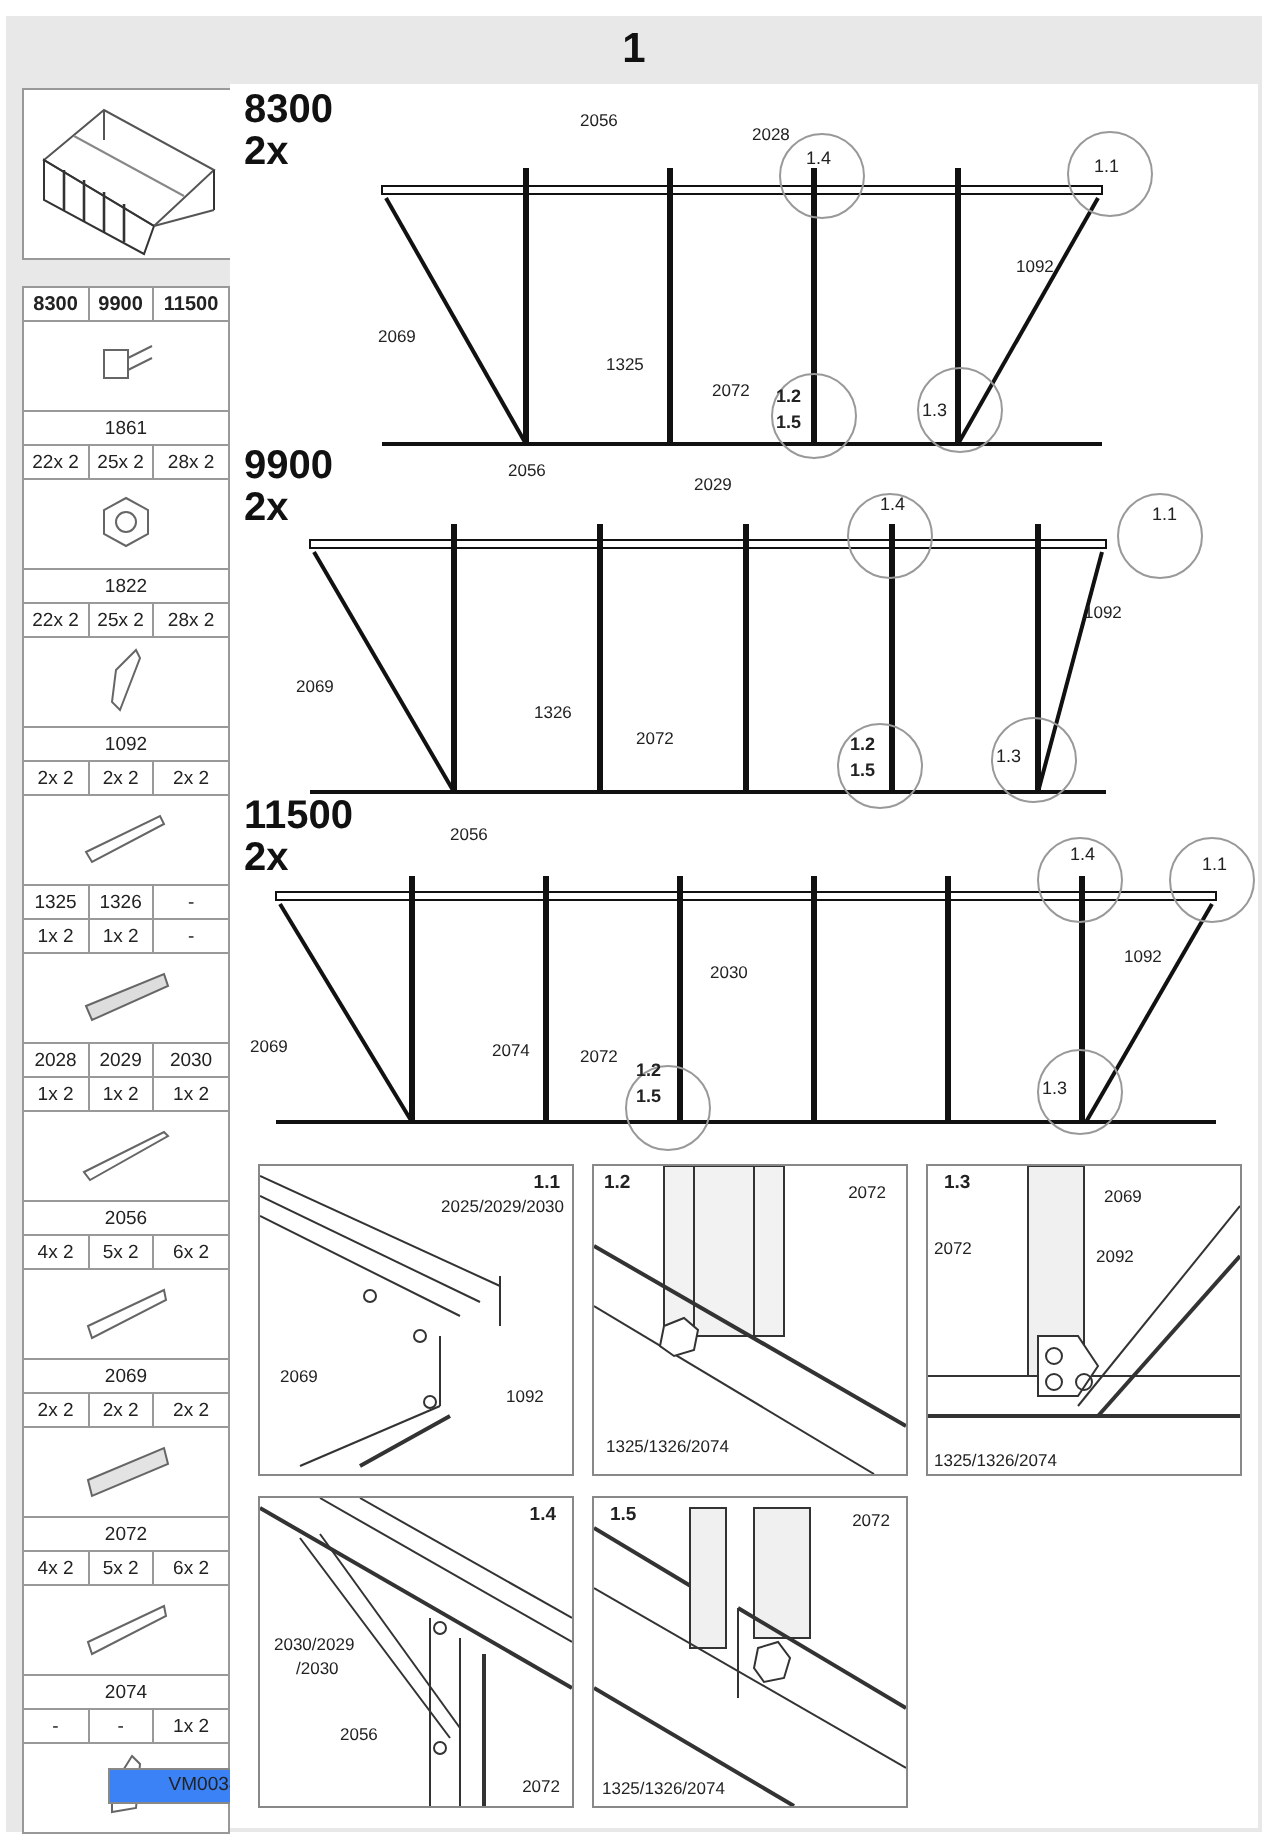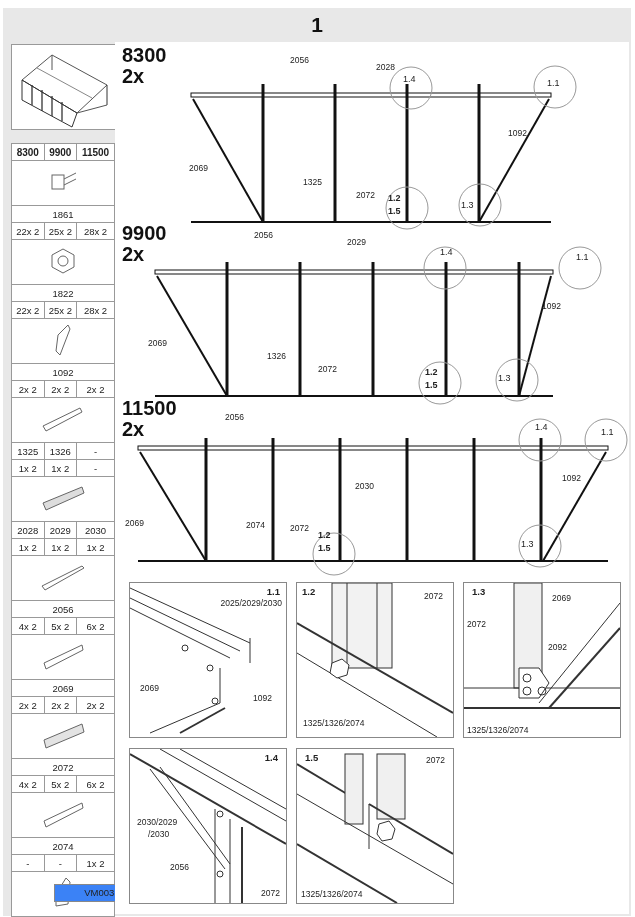--- a/index.html
+++ b/index.html
@@ -346,21 +346,21 @@
             <line x1="85" y1="125" x2="156" y2="45" stroke-width="2"></line>
             <polygon points="55,85 75,85 85,100 75,115 55,115" fill="#fff"></polygon>
             <circle cx="63" cy="95" r="4"></circle>
             <circle cx="63" cy="108" r="4"></circle>
             <circle cx="78" cy="108" r="4"></circle>
           </g>
         </svg>
       <span class="num" style="left:8px;top:3px">1.3</span>
       <span class="lbl" style="left:3px;top:36px">2072</span>
       <span class="lbl" style="left:88px;top:10px">2069</span>
-      <span class="lbl" style="left:84px;top:59px">2092</span>
+      <span class="lbl" style="left:84px;top:40px">2092</span>
       <span class="lbl" style="left:3px;top:142px">1325/1326/2074</span>
     </div>
 
     <div class="detail" style="left:14px;top:706px;width:156px;height:154px;">
       <svg width="156" height="154" viewBox="0 0 156 154">
           <g stroke="#333" fill="none">
             <line x1="0" y1="5" x2="156" y2="95" stroke-width="2"></line>
             <line x1="30" y1="0" x2="156" y2="72"></line>
             <line x1="50" y1="0" x2="156" y2="60"></line>
             <line x1="20" y1="20" x2="95" y2="120"></line>

